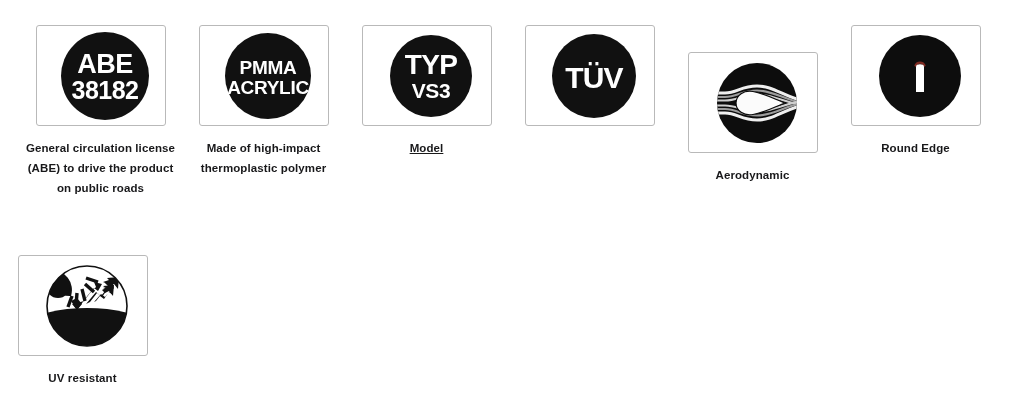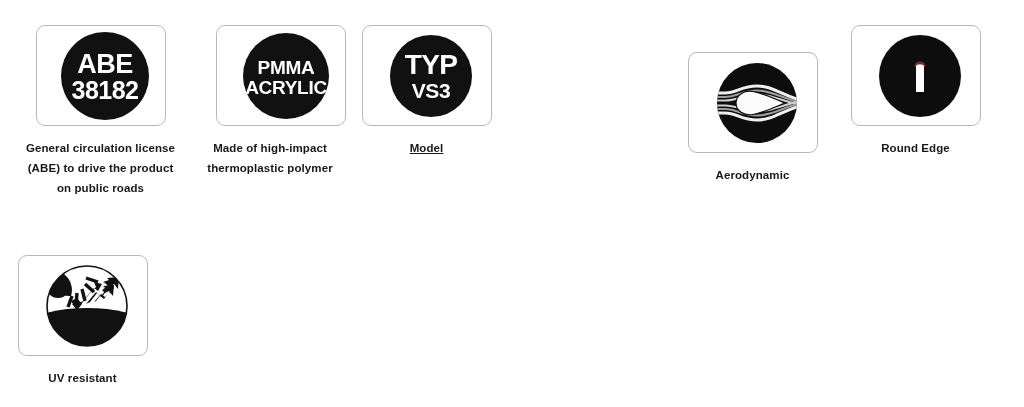--- a/index.html
+++ b/index.html
@@ -29,21 +29,21 @@
     display: flex;
     flex-direction: column;
     align-items: center;
   }
 
   .badge-card {
     width: 130px;
     height: 101px;
     box-sizing: border-box;
     border: 1px solid #b9b9b9;
-    border-radius: 9px;
+    border-radius: 3px;
     background: #ffffff;
     display: flex;
     align-items: center;
     justify-content: center;
     padding-left: 9px;
   }
 
   .badge-card svg { display: block; }
 
   .feature-caption {
@@ -68,21 +68,21 @@
     <div class="badge-card">
       <svg width="96" height="96" viewBox="0 0 96 96">
         <circle cx="48" cy="48" r="44" fill="#111111"></circle>
         <text x="48" y="45" text-anchor="middle" fill="#ffffff" font-family="'Liberation Sans', sans-serif" font-size="27" font-weight="bold" letter-spacing="-0.5">ABE</text>
         <text x="48" y="71" text-anchor="middle" fill="#ffffff" font-family="'Liberation Sans', sans-serif" font-size="25" font-weight="bold" letter-spacing="-0.5">38182</text>
       </svg>
     </div>
     <div class="feature-caption">General circulation license (ABE) to drive the product on public roads</div>
   </div>
 
-  <div class="feature-item" style="left:181px; top:25px;align-items:flex-end;">
+  <div class="feature-item" style="left:181px; top:25px;">
     <div class="badge-card">
       <svg width="92" height="92" viewBox="0 0 92 92">
         <circle cx="46" cy="46" r="43" fill="#111111"></circle>
         <text x="46" y="44" text-anchor="middle" fill="#ffffff" font-family="'Liberation Sans', sans-serif" font-size="19" font-weight="bold" letter-spacing="-0.3">PMMA</text>
         <text x="46" y="64" text-anchor="middle" fill="#ffffff" font-family="'Liberation Sans', sans-serif" font-size="19" font-weight="bold" letter-spacing="-0.3">ACRYLIC</text>
       </svg>
     </div>
     <div class="feature-caption">Made of high-impact thermoplastic polymer</div>
   </div>
 
@@ -91,20 +91,26 @@
       <svg width="92" height="92" viewBox="0 0 92 92">
         <circle cx="46" cy="46" r="41" fill="#111111"></circle>
         <text x="46" y="44" text-anchor="middle" fill="#ffffff" font-family="'Liberation Sans', sans-serif" font-size="28" font-weight="bold" letter-spacing="-0.6">TYP</text>
         <text x="46" y="68" text-anchor="middle" fill="#ffffff" font-family="'Liberation Sans', sans-serif" font-size="21" font-weight="bold" letter-spacing="-0.4">VS3</text>
       </svg>
     </div>
     <div class="feature-caption one-line">Model</div>
   </div>
 
   <div class="feature-item" style="left:507px; top:25px;">
+    <div class="badge-card">
+      <svg width="92" height="92" viewBox="0 0 92 92">
+        <circle cx="46" cy="46" r="42" fill="#111111"></circle>
+        <text x="46" y="58" text-anchor="middle" fill="#ffffff" font-family="'Liberation Sans', sans-serif" font-size="30" font-weight="bold" letter-spacing="-0.8">TÜV</text>
+      </svg>
+    </div>
   </div>
 
   <div class="feature-item" style="left:670px; top:25px;margin-top:27px;">
     <div class="badge-card">
       <svg width="92" height="92" viewBox="0 0 92 92">
         <defs>
           <clipPath id="aeroClip">
               <circle cx="46" cy="46" r="40"></circle>
             </clipPath>
         </defs>

